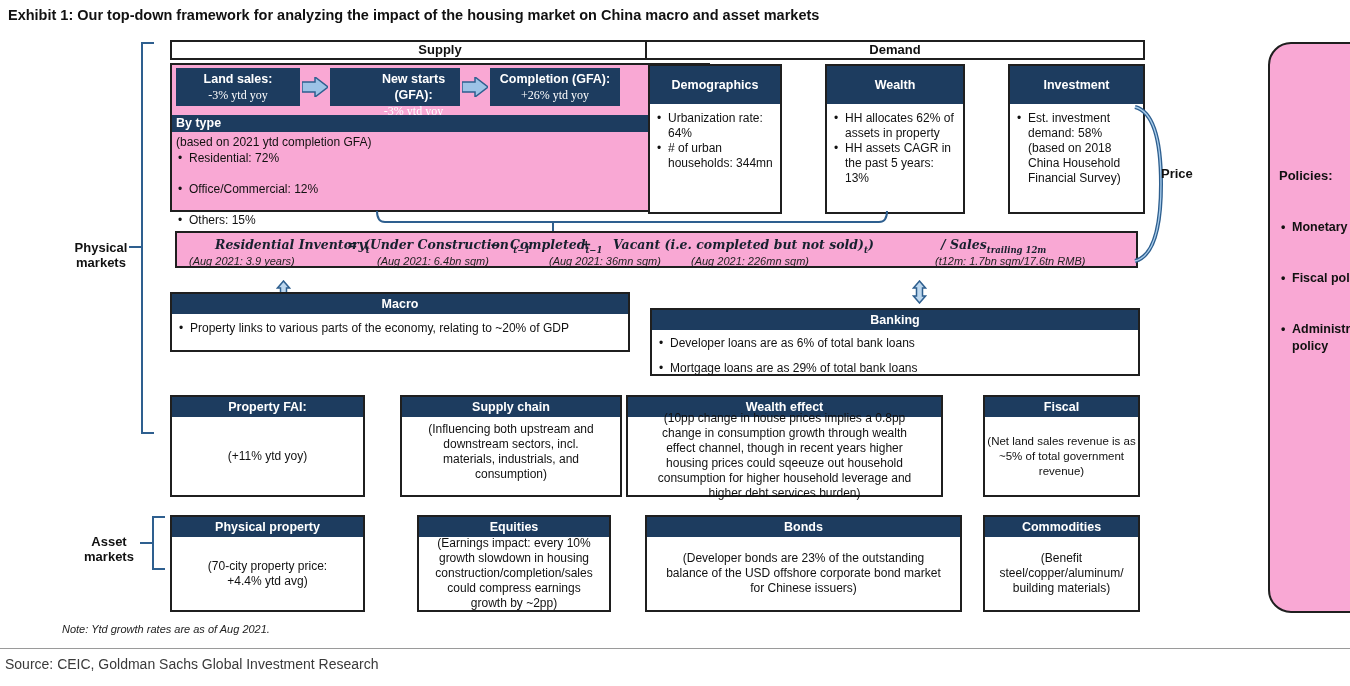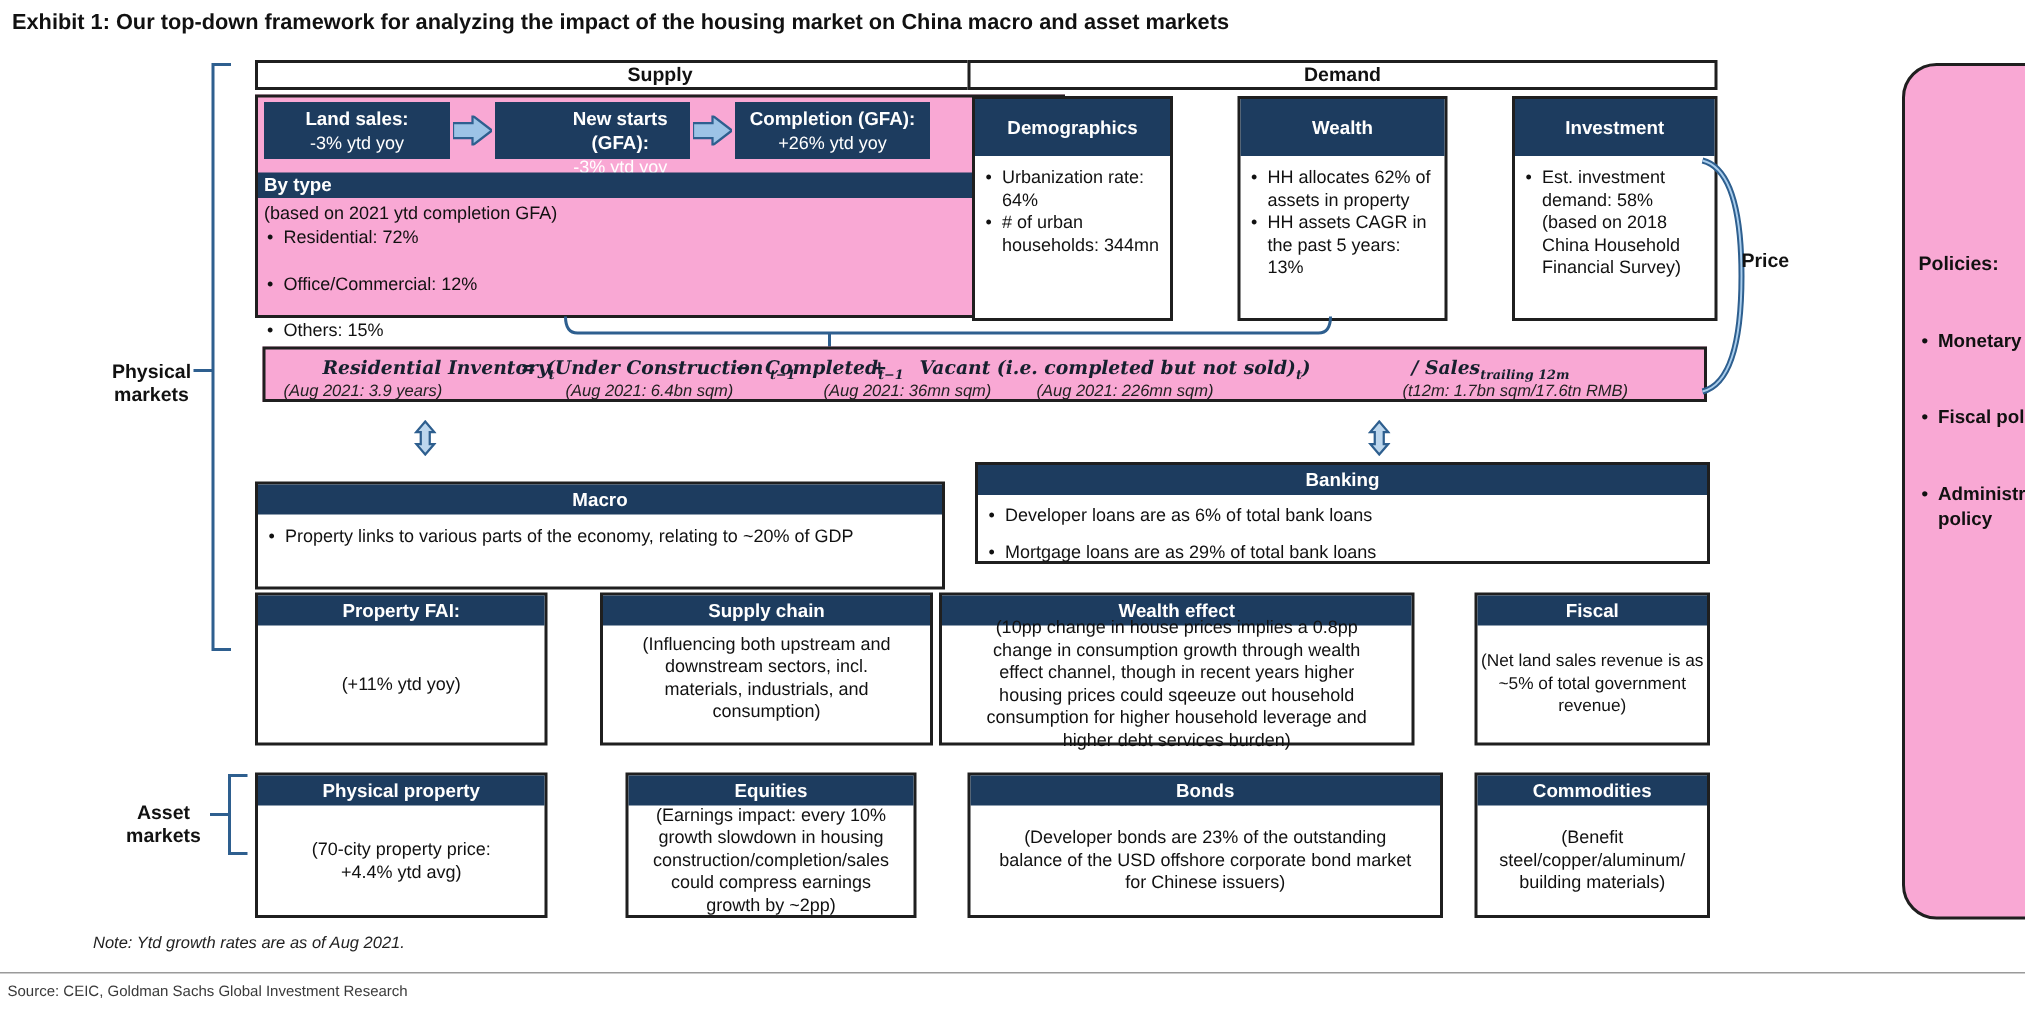--- a/index.html
+++ b/index.html
@@ -9,36 +9,36 @@
   .title{font-size:14.5px;font-weight:bold;color:#111;white-space:nowrap;}
   .hdrbox{border:2px solid #1f1f1f;background:#fff;font-weight:bold;font-size:13px;
           text-align:center;line-height:16px;}
   .box{border:2px solid #1f1f1f;background:#fff;}
   .box3{border:2.5px solid #1f1f1f;background:#f9a8d4;}
   .navy{background:#1d3c5f;color:#fff;}
   .strip{background:#1d3c5f;color:#fff;font-weight:bold;font-size:12.5px;
          height:20px;line-height:20px;text-align:center;}
   .flowbox{background:#1d3c5f;color:#fff;text-align:center;}
   .fl-label{font-weight:bold;font-size:12.5px;line-height:16px;padding-top:3px;}
-  .fl-value{font-size:12px;line-height:16px;}
+  .fl-value{font-size:12px;line-height:16px;font-family:Liberation Serif, serif;}
   .bul{position:relative;padding-left:13px;font-size:12px;line-height:15px;}
   .bul::before{content:"\2022";position:absolute;left:2px;}
   .cbody{display:flex;align-items:center;justify-content:center;text-align:center;
          font-size:12px;line-height:15px;padding:2px 18px;box-sizing:border-box;}
   .dhead{height:38px;display:flex;align-items:center;justify-content:center;
          font-weight:bold;font-size:12.5px;}
   .fseg{position:absolute;font-family:"DejaVu Serif",serif;font-style:italic;
         font-weight:bold;font-size:12.5px;color:#16202e;white-space:nowrap;top:4px;}
   .fseg sub{font-size:8.5px;}
   .fval{position:absolute;font-style:italic;font-size:11px;color:#222;
         white-space:nowrap;top:22px;}
   .sidelabel{font-weight:bold;font-size:13px;line-height:15px;text-align:center;}
   .polit{font-weight:bold;font-size:12.5px;line-height:17px;margin-bottom:34px;}
   .note{font-style:italic;font-size:11px;color:#222;}
-  .source{font-size:10px;color:#3a3a3a;text-align:right;}
+  .source{font-size:14px;color:#3a3a3a;text-align:right;}
 </style>
 </head>
 <body>
 
 <div class="abs title" style="left:8px;top:7px;">Exhibit 1: Our top-down framework for analyzing the impact of the housing market on China macro and asset markets</div>
 
 <svg class="abs" style="left:120px;top:38px;" width="44" height="402">
   <path d="M34,5 L22,5 L22,395 L34,395 M22,209 L9,209" stroke="#2e5f8f" stroke-width="2" fill="none"></path>
 </svg>
 <div class="abs sidelabel" style="left:62px;top:240px;width:78px;">Physical markets</div>
@@ -119,21 +119,21 @@
   <span class="fval" style="left:758px;">(t12m: 1.7bn sqm/17.6tn RMB)</span>
 </div>
 
 <svg class="abs" style="left:276px;top:280px;" width="15" height="24">
   <polygon points="7.5,1 13.5,8 10.5,8 10.5,16 13.5,16 7.5,23 1.5,16 4.5,16 4.5,8 1.5,8" fill="#bdd7ee" stroke="#2e5f8f" stroke-width="1.5"></polygon>
 </svg>
 <svg class="abs" style="left:912px;top:280px;" width="15" height="24">
   <polygon points="7.5,1 13.5,8 10.5,8 10.5,16 13.5,16 7.5,23 1.5,16 4.5,16 4.5,8 1.5,8" fill="#bdd7ee" stroke="#2e5f8f" stroke-width="1.5"></polygon>
 </svg>
 
-<div class="abs box" style="left:170px;top:321px;width:460px;height:72px;">
+<div class="abs box" style="left:170px;top:292px;width:460px;height:60px;">
   <div class="strip">Macro</div>
   <div style="padding:7px 4px 0 5px;">
     <div class="bul">Property links to various parts of the economy, relating to ~20% of GDP</div>
   </div>
 </div>
 
 <div class="abs box" style="left:650px;top:308px;width:490px;height:68px;">
   <div class="strip">Banking</div>
   <div style="padding:6px 4px 0 5px;">
     <div class="bul">Developer loans are as 6% of total bank loans</div>

